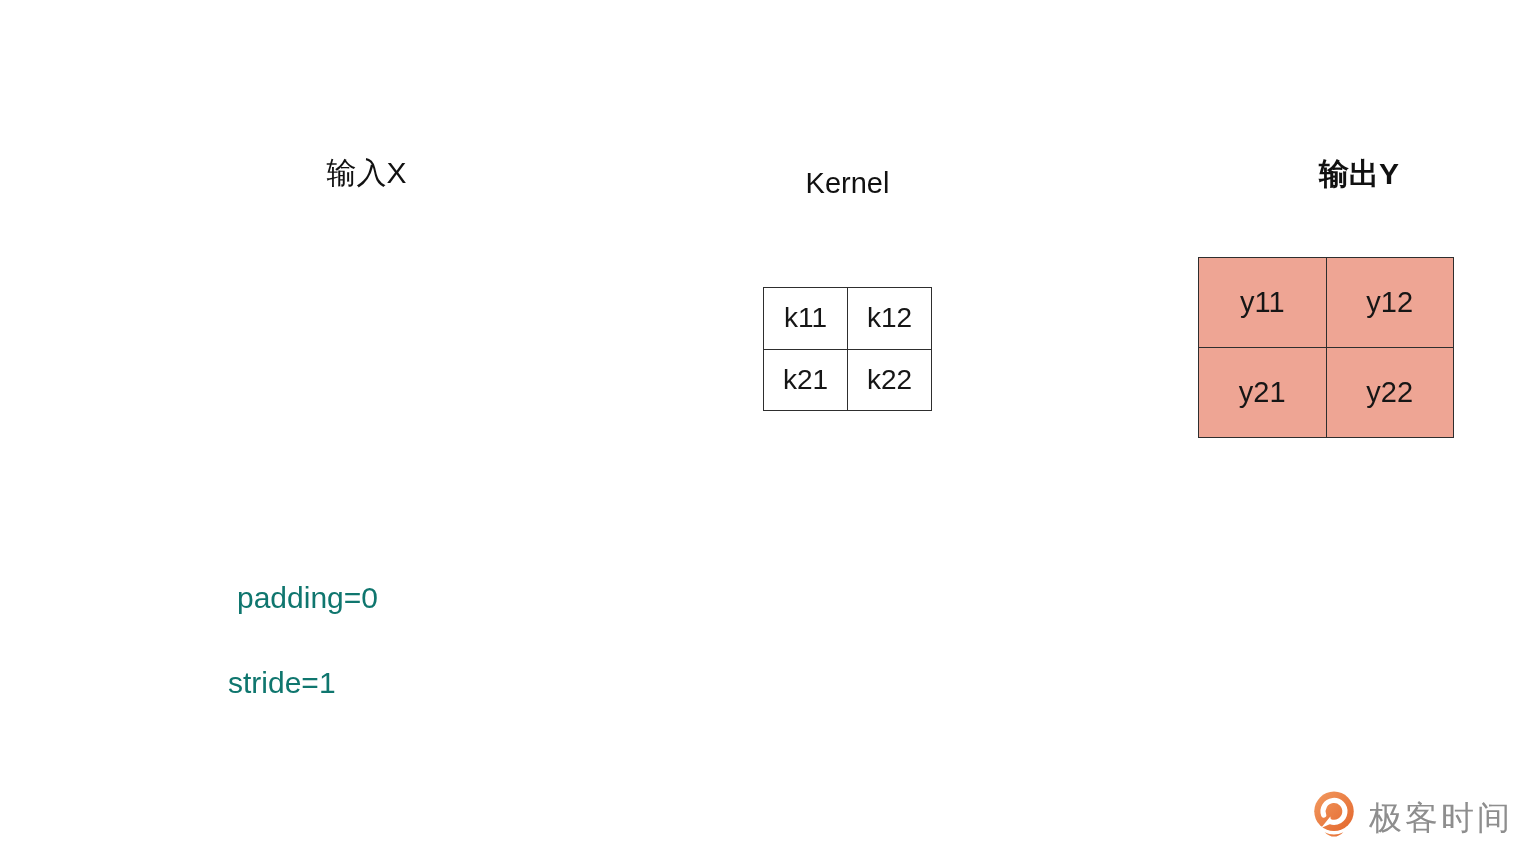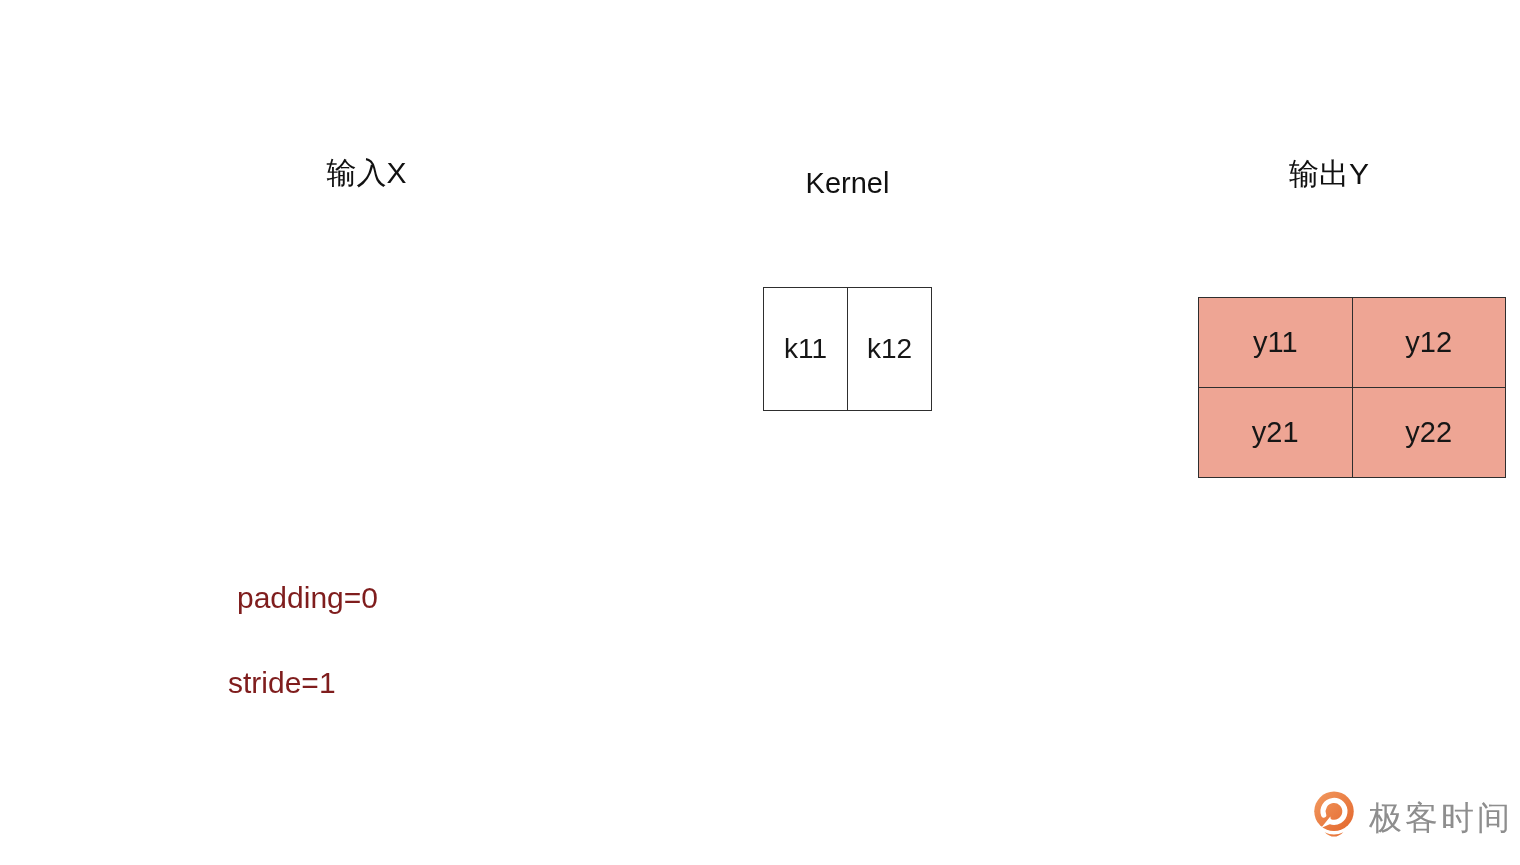--- a/index.html
+++ b/index.html
@@ -16,45 +16,45 @@
 
   .matrix-title {
     position: absolute;
     text-align: center;
     font-size: 30px;
     color: #111111;
     white-space: nowrap;
   }
   .t-input  { left: 176px;  top: 153px; width: 381px; }
   .t-kernel { left: 763px;  top: 156px; width: 169px; font-size: 29px; margin-top: 11px; }
-  .t-output { left: 1198px; top: 154px; width: 262px; }
+  .t-output { left: 1228px; top: 154px; width: 262px; font-weight: bold; }
 
   table.matrix {
     position: absolute;
     border-collapse: collapse;
     table-layout: fixed;
   }
   table.matrix td {
     border: 1.5px solid #2e2e2e;
     text-align: center;
     vertical-align: middle;
     font-size: 29px;
     color: #161616;
   }
   table.input-matrix  { left: 176px;  top: 232px; width: 381px; height: 259px; }
   table.input-matrix td  { background: var(--input-fill, #a2c4c6); }
   table.kernel-matrix { left: 763px;  top: 287px; width: 169px; height: 124px; }
   table.kernel-matrix td { background: var(--kernel-fill, #ffffff); font-size: 28px; }
-  table.output-matrix { left: 1198px; top: 257px; width: 308px; height: 181px; margin-top: 40px; }
+  table.output-matrix { left: 1198px; top: 257px; width: 256px; height: 181px; }
   table.output-matrix td { background: var(--output-fill, #eea594); }
 
   .annotation {
     position: absolute;
     font-size: 30px;
-    color: #7f1d1d;
+    color: #0f766e;
     white-space: nowrap;
   }
   .a-padding { left: 237px; top: 581px; }
   .a-stride  { left: 228px; top: 666px; }
 
   .logo {
     position: absolute;
     left: 1308px;
     top: 789px;
     display: flex;
@@ -78,20 +78,24 @@
   <div class="matrix-title t-kernel">Kernel</div>
 
   <div class="matrix-title t-output">输出Y</div>
 
 
   <table class="matrix kernel-matrix">
     <tbody>
       <tr>
         <td>k11</td>
         <td>k12</td>
+      </tr>
+      <tr>
+        <td>k21</td>
+        <td>k22</td>
       </tr>
     </tbody>
   </table>
 
   <table class="matrix output-matrix">
     <tbody>
       <tr>
         <td>y11</td>
         <td>y12</td>
       </tr>

